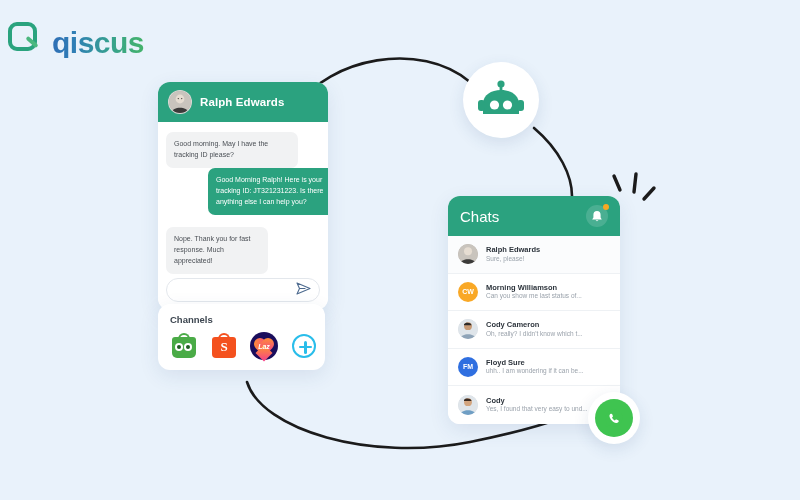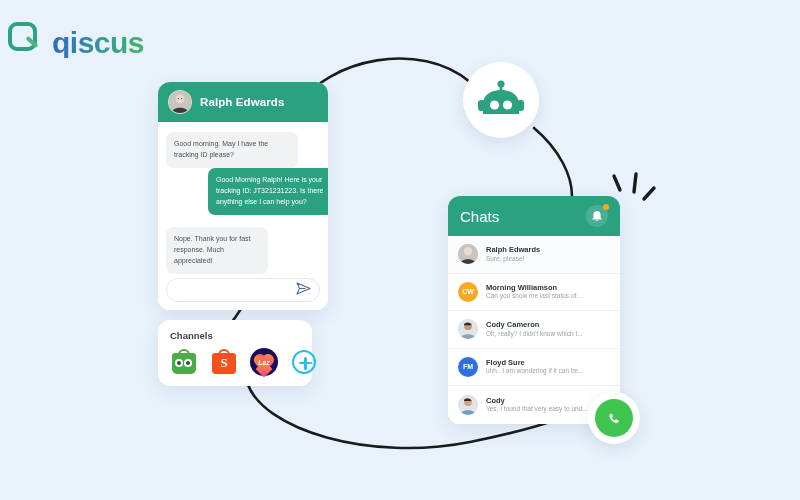--- a/index.html
+++ b/index.html
@@ -50,21 +50,21 @@
 
   .b1{left:8px;top:10px;width:116px;}
   .b2{left:50px;top:46px;width:114px;border-radius:7px 7px 2px 7px;}
   .b3{left:8px;top:105px;width:86px;}
 
   .composer{position:absolute;left:8px;bottom:8px;width:154px;height:24px;
             border:1px solid #e3e7ec;border-radius:12px;box-sizing:border-box;
             display:flex;align-items:center;justify-content:flex-end;padding-right:8px;background:#fff;}
 
   
-  .channels{left:158px;top:320px;width:154px;height:66px;border-radius:12px;}
+  .channels{left:158px;top:304px;width:154px;height:66px;border-radius:12px;padding-left:13px;}
   .ch-title{position:absolute;left:12px;top:10px;font-size:9.5px;font-weight:700;color:#3d4650;}
   .ch-row{position:absolute;left:12px;top:28px;display:flex;align-items:center;gap:12px;}
   .ch-ico{width:28px;height:28px;position:relative;flex:0 0 auto;}
 
   
   .tok-bag{position:absolute;left:2px;top:5px;width:24px;height:21px;background:#4aab47;border-radius:3px 3px 5px 5px;}
   .tok-handle{position:absolute;left:8px;top:1px;width:12px;height:8px;border:2.2px solid #4aab47;
               border-bottom:none;border-radius:6px 6px 0 0;box-sizing:border-box;}
   .tok-eye{position:absolute;top:11px;width:8px;height:8px;background:#fff;border-radius:50%;}
   .tok-eye.l{left:5px;} .tok-eye.r{left:14px;}

